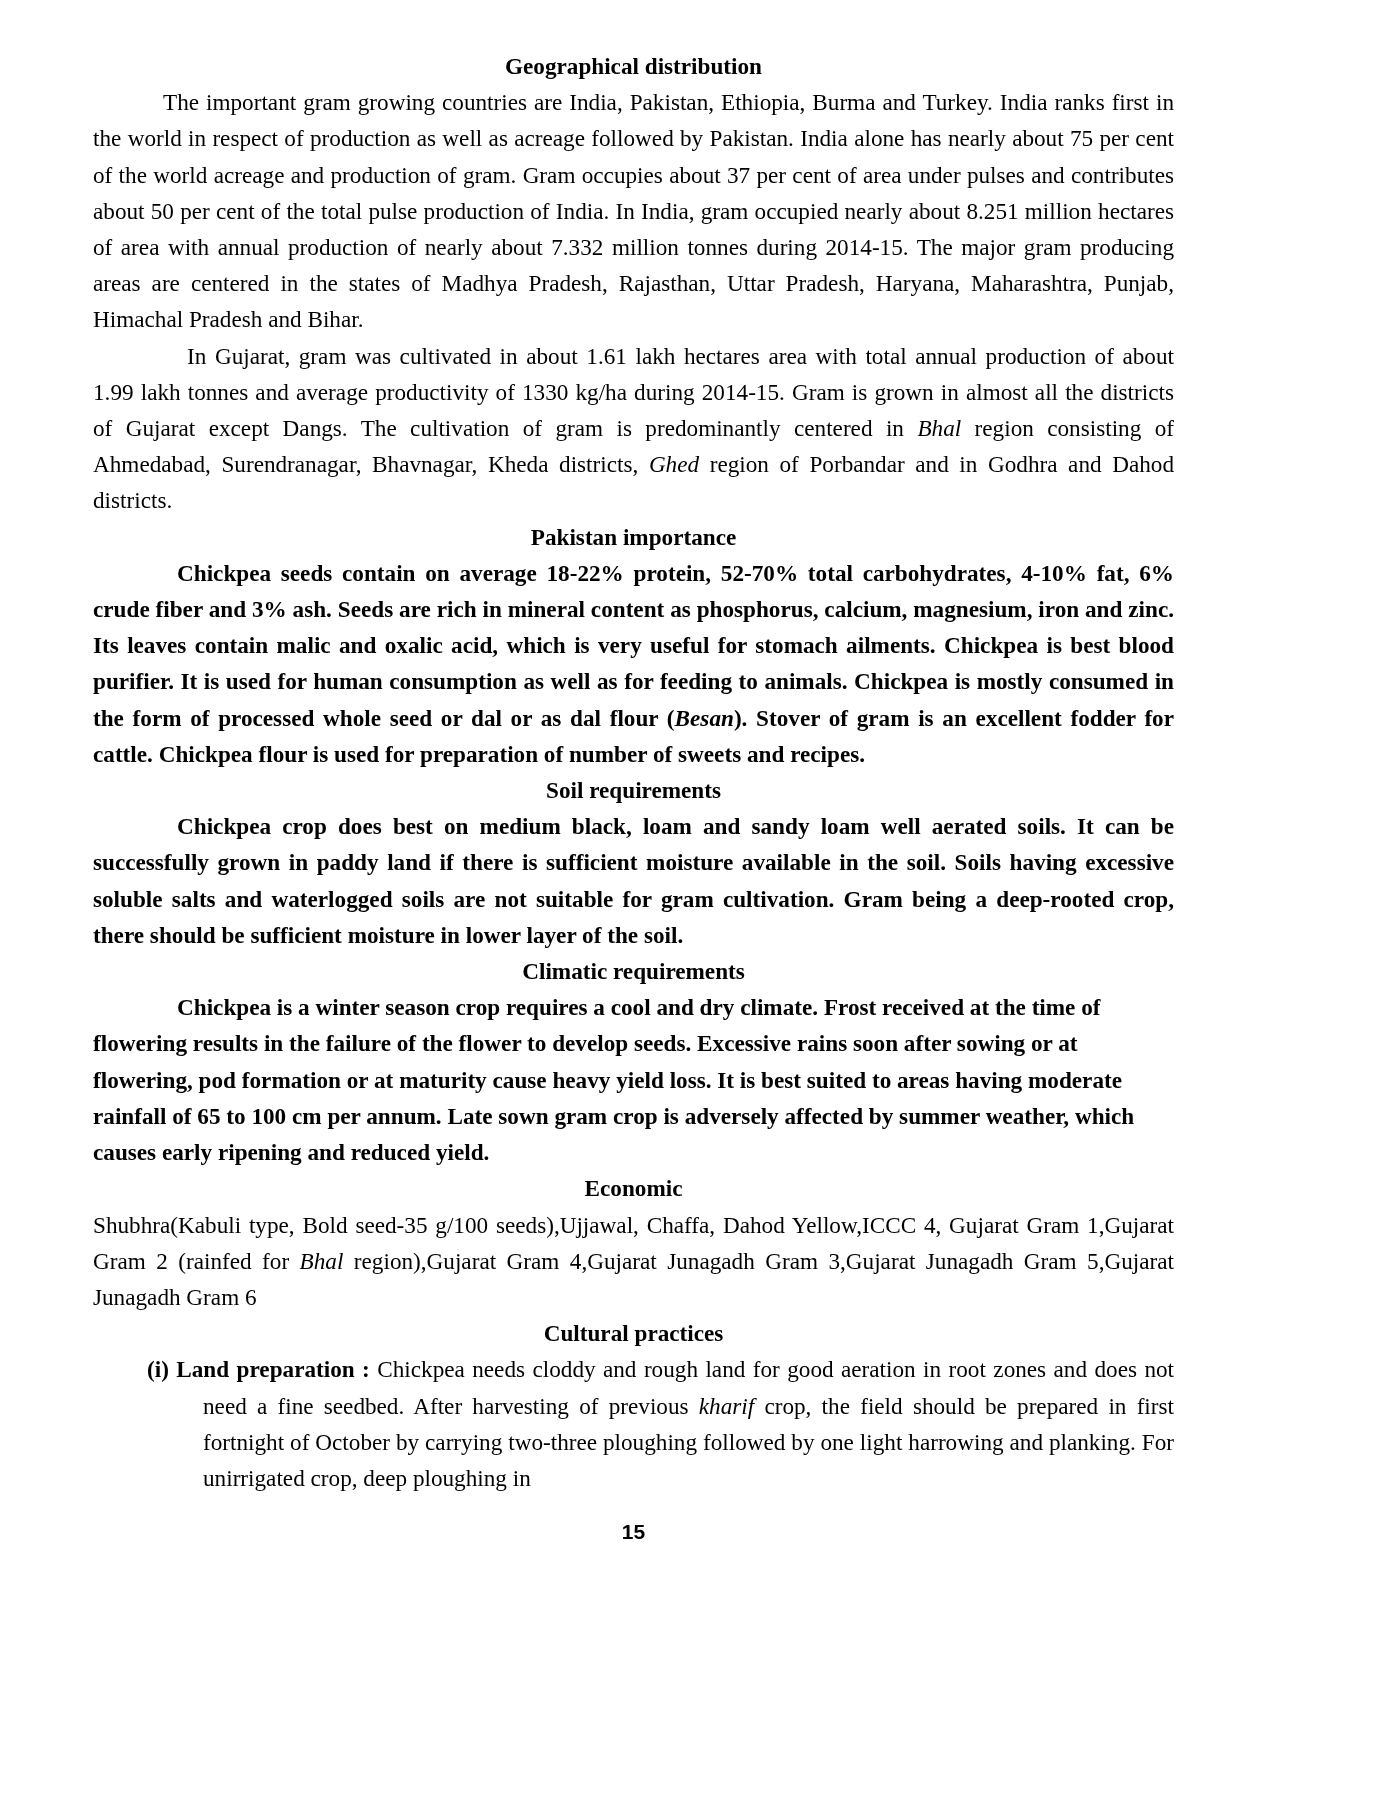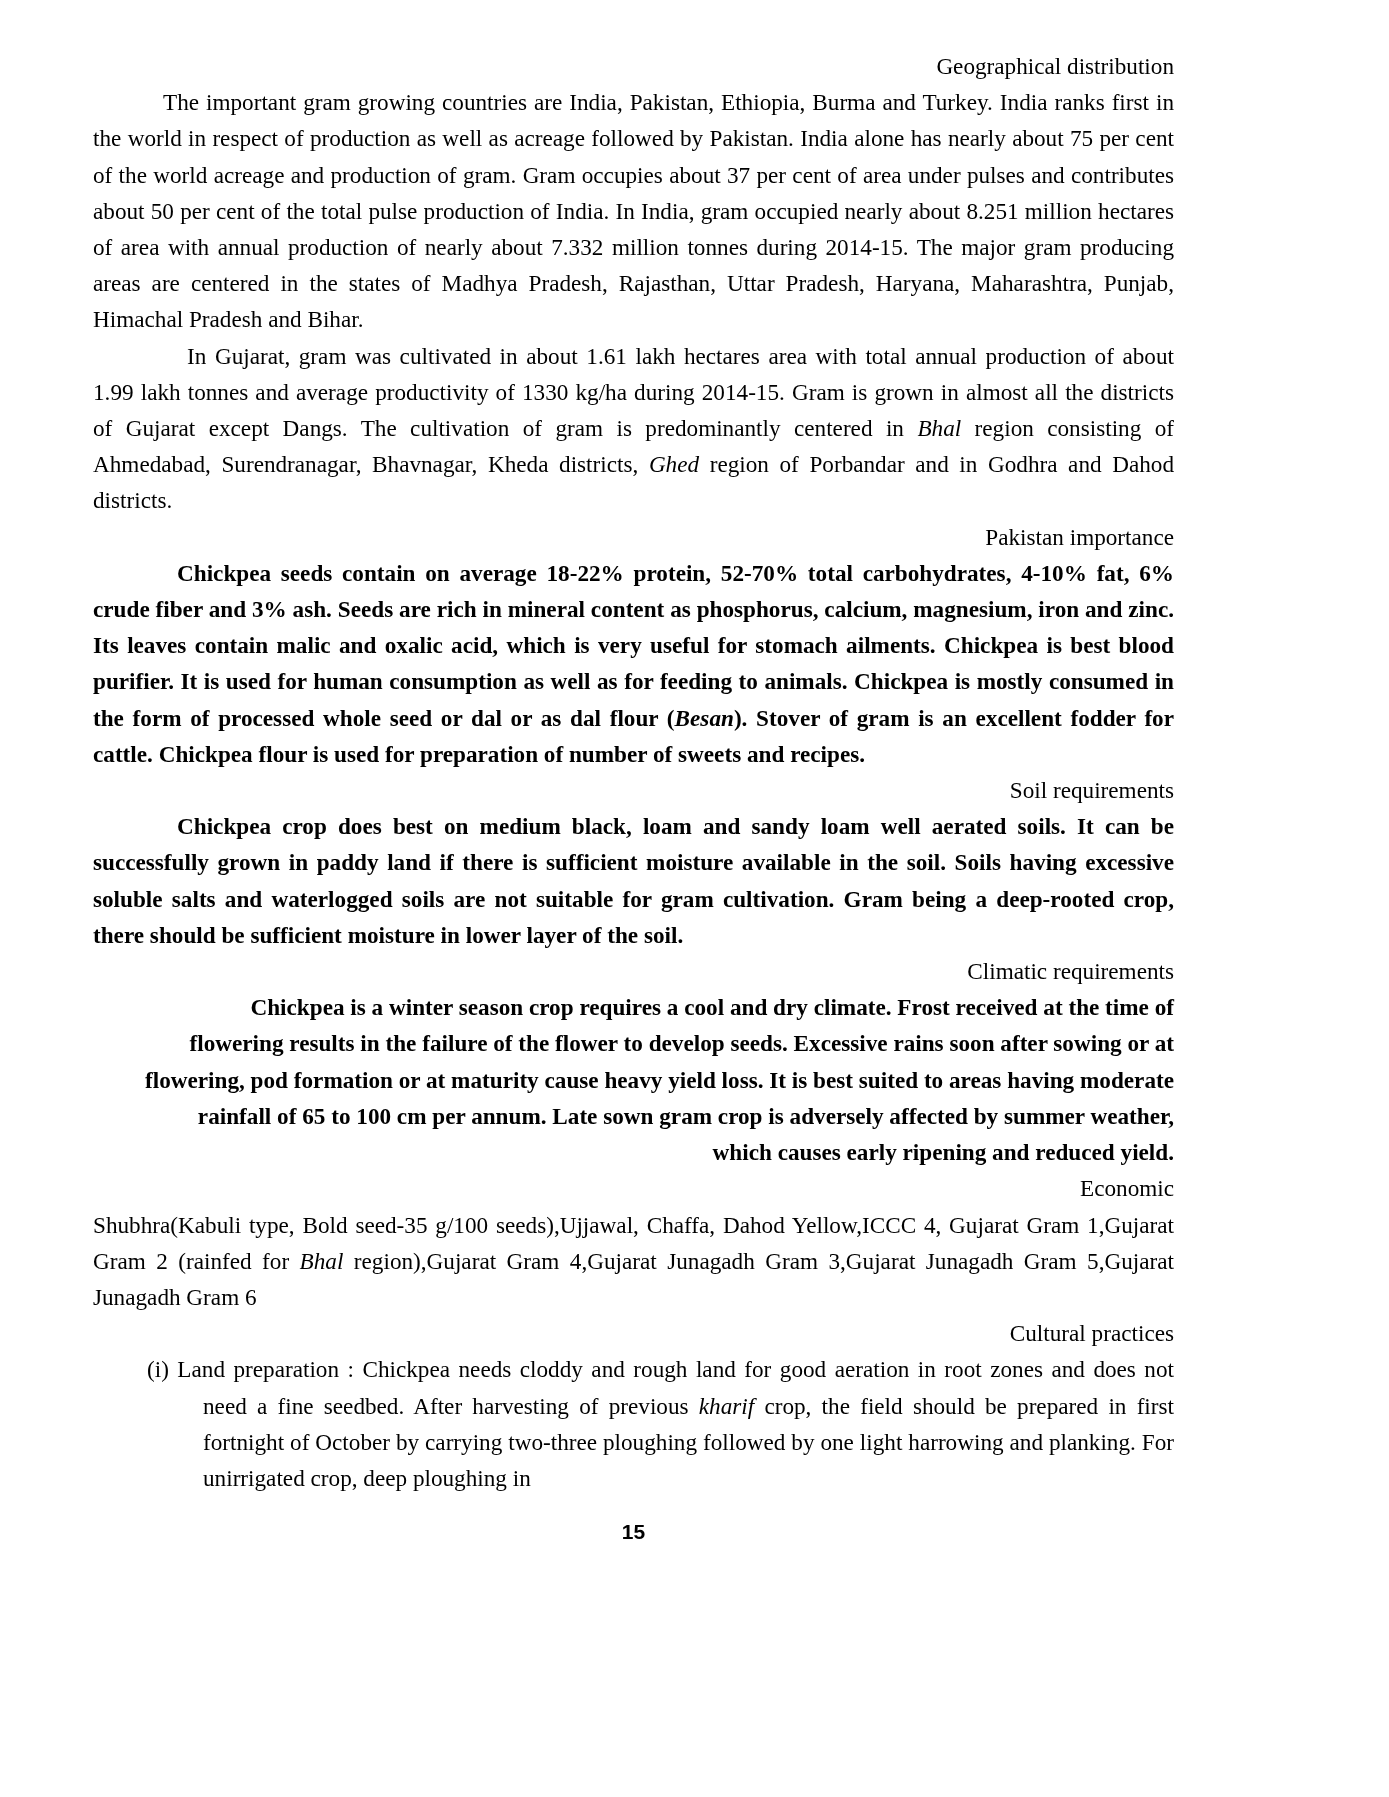--- a/index.html
+++ b/index.html
@@ -17,45 +17,44 @@
     width: 1389px;
     min-height: 1797px;
     padding: 48px 215px 0 93px;
     font-family: "Liberation Serif", serif;
     font-size: 23.2px;
     line-height: 36.2px;
     color: #000000;
     background: #ffffff;
   }
   .heading {
-    font-weight: normal;
+    font-weight: bold;
     font-size: inherit;
     margin: 0;
-    text-align: right;
+    text-align: center;
   }
   p.para {
     margin: 0;
     text-align: justify;
   }
   p.para.align-left {
-    text-align: right;
-    margin-left: 48px;
+    text-align: left;
   }
   .indent-70 { text-indent: 70px; }
   .indent-84 { text-indent: 84px; font-weight: bold; }
   .indent-94 { text-indent: 94px; }
   .no-indent { text-indent: 0; }
   .list-item {
     margin: 0;
     text-align: justify;
     padding-left: 110px;
     text-indent: -56px;
   }
   em { font-style: italic; }
-  b { font-weight: normal; }
+  b { font-weight: bold; }
   .page-number {
     margin-top: 24px;
     text-align: center;
     font-family: "Liberation Sans", sans-serif;
     font-weight: bold;
     font-size: 21px;
     line-height: 24px;
   }
 </style>
 </head>

